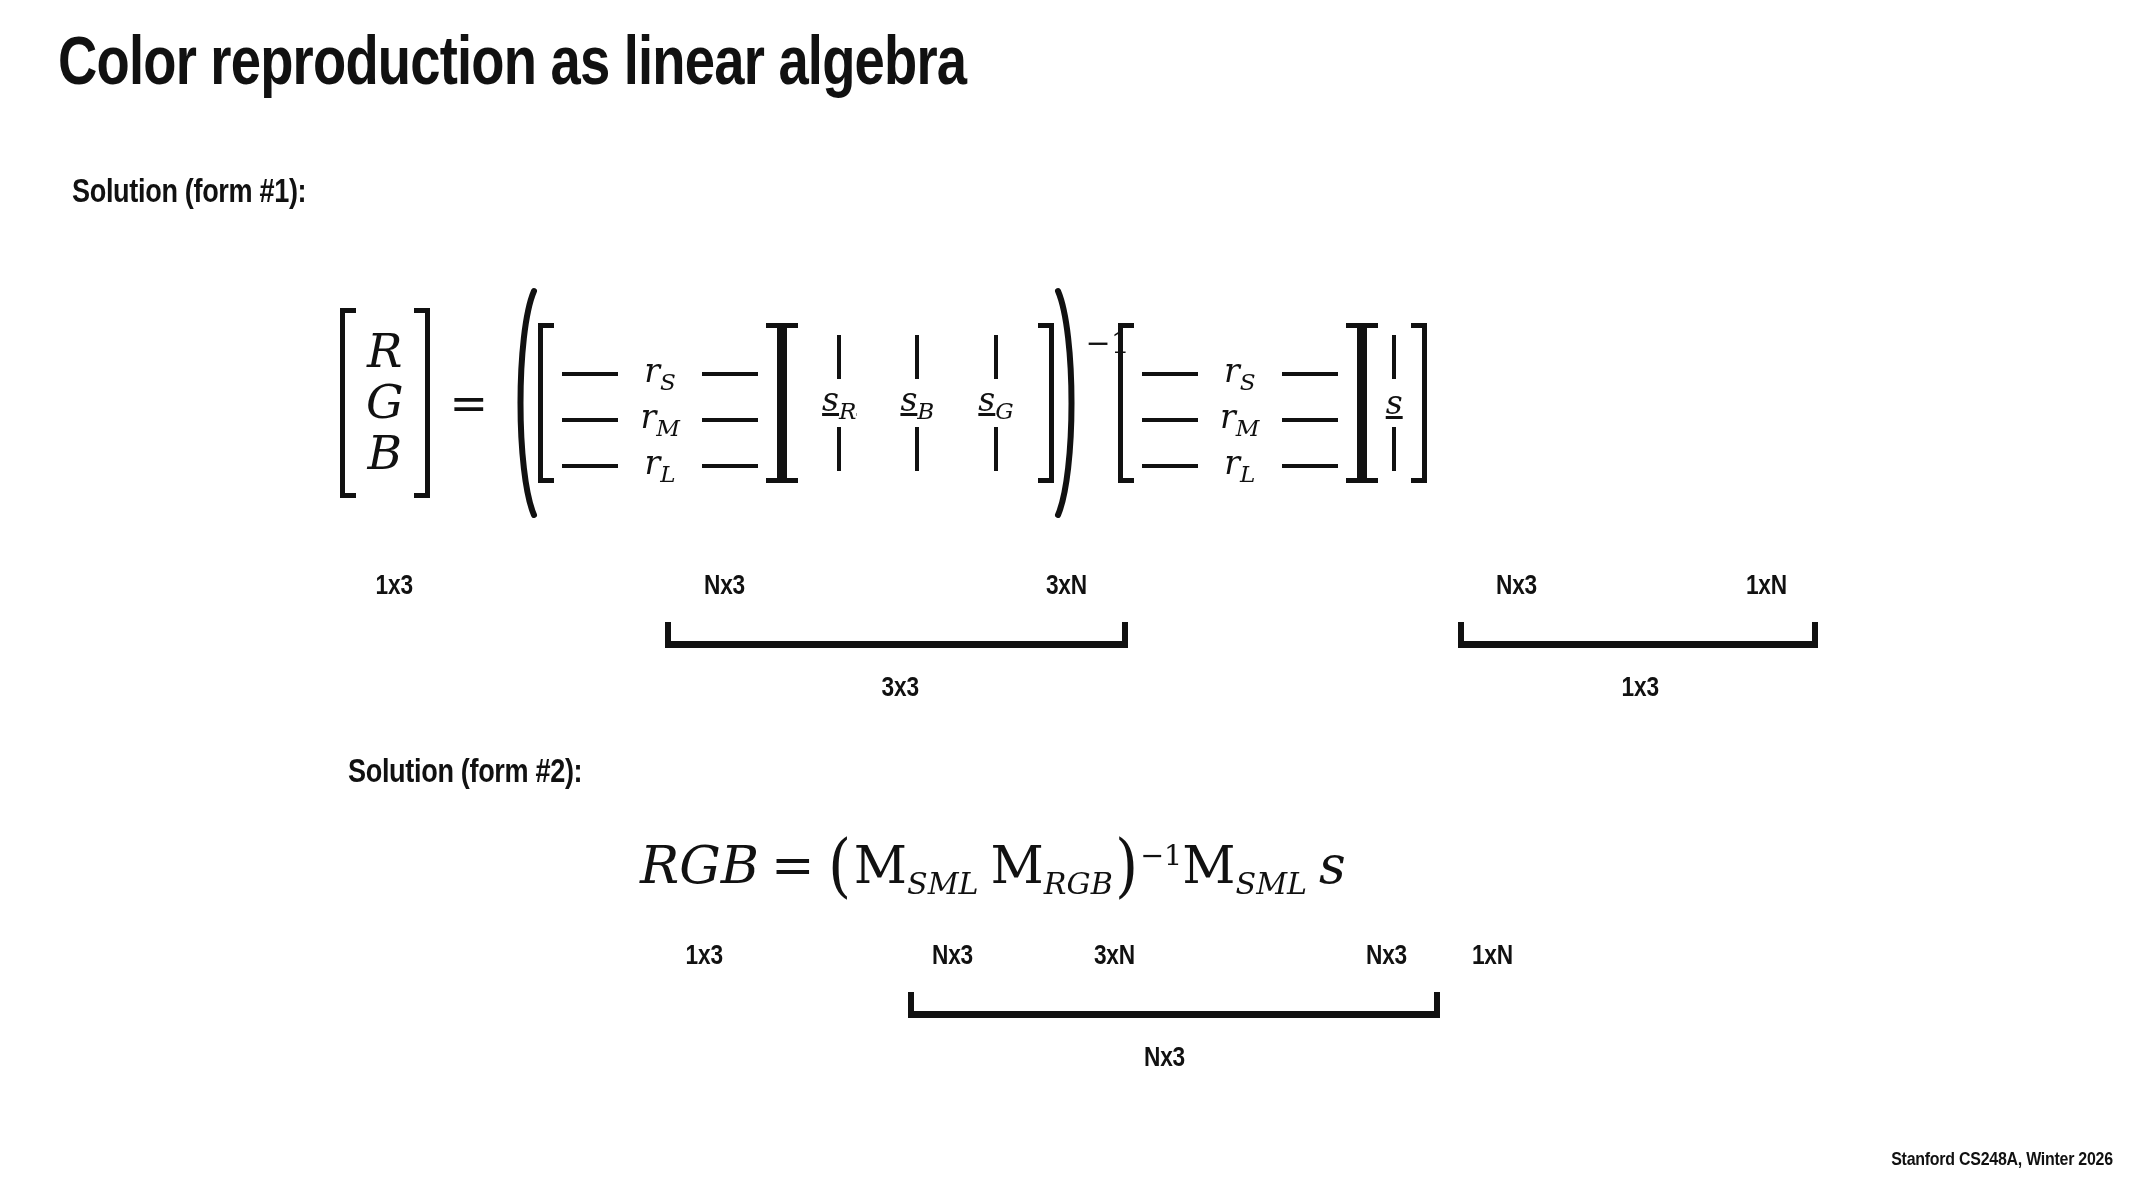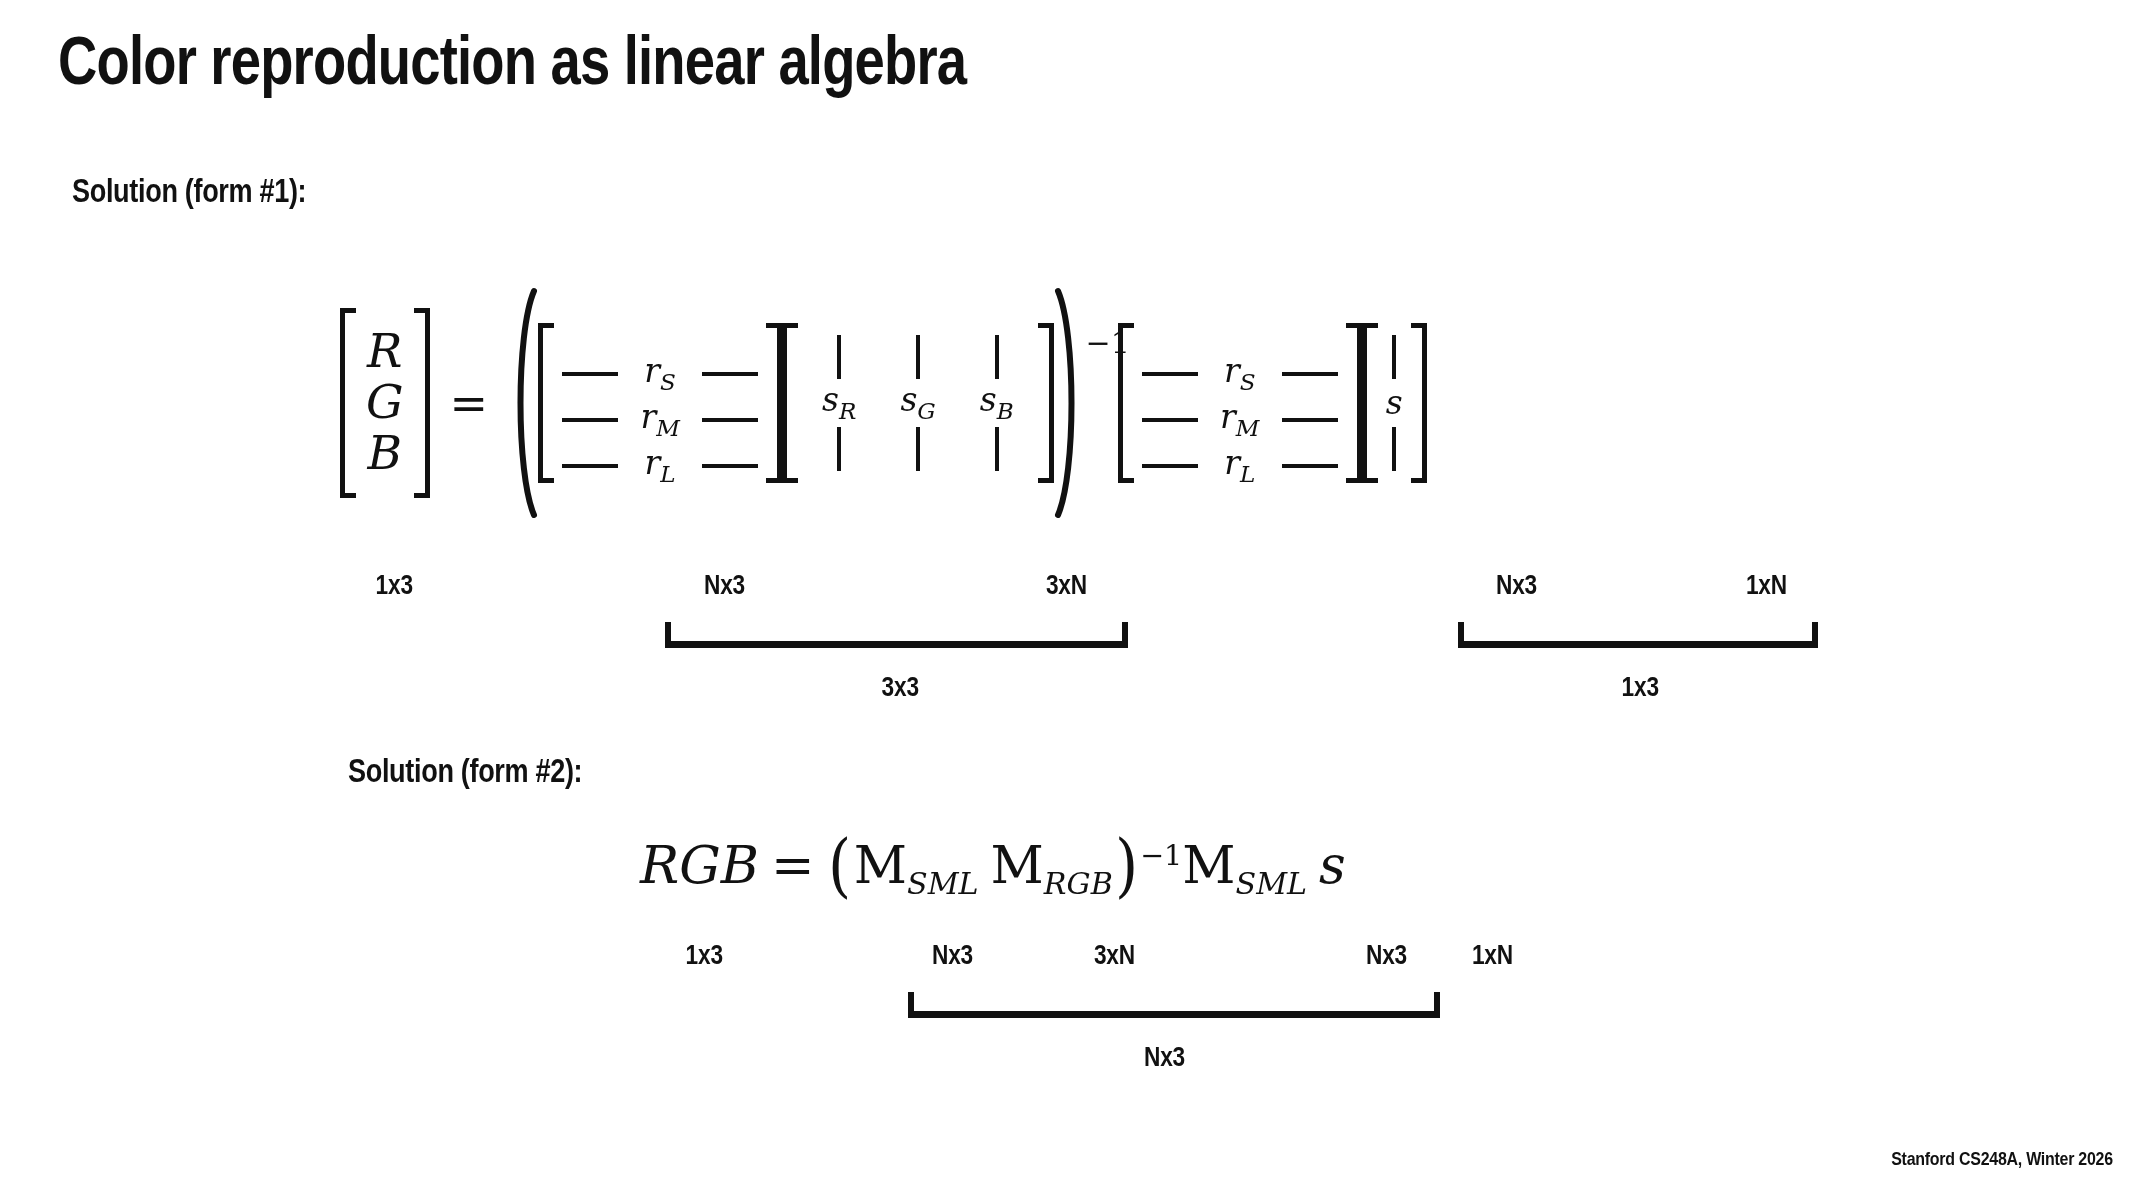--- a/index.html
+++ b/index.html
@@ -216,20 +216,21 @@
   }
   .vbar {
     display: block;
     width: 0;
     height: 44px;
     border-left: 4px solid #111111;
   }
   .colmat .clabel {
     font-size: 33px;
     line-height: 1;
+    text-decoration: underline;
   }
   .colmat .clabel sub {
     font-size: 0.70em;
     font-style: italic;
   }
 
   
   #s-vector {
     height: 160px;
     padding: 0 14px;
@@ -341,26 +342,26 @@
 
     <div class="brk math colmat">
       <div class="cols">
         <div class="colcell">
           <span class="vbar"></span>
           <span class="clabel">s<sub>R</sub></span>
           <span class="vbar"></span>
         </div>
         <div class="colcell">
           <span class="vbar"></span>
+          <span class="clabel">s<sub>B</sub></span>
+          <span class="vbar"></span>
+        </div>
+        <div class="colcell">
+          <span class="vbar"></span>
           <span class="clabel">s<sub>G</sub></span>
-          <span class="vbar"></span>
-        </div>
-        <div class="colcell">
-          <span class="vbar"></span>
-          <span class="clabel">s<sub>B</sub></span>
           <span class="vbar"></span>
         </div>
       </div>
     </div>
 
     <span class="pright">
       <svg width="30" height="232" viewBox="0 0 30 232" aria-hidden="true">
         <path d="M4 4 C 22 46, 22 186, 4 228" stroke="#111111" stroke-width="6" fill="none" stroke-linecap="round"></path>
       </svg>
     </span>

